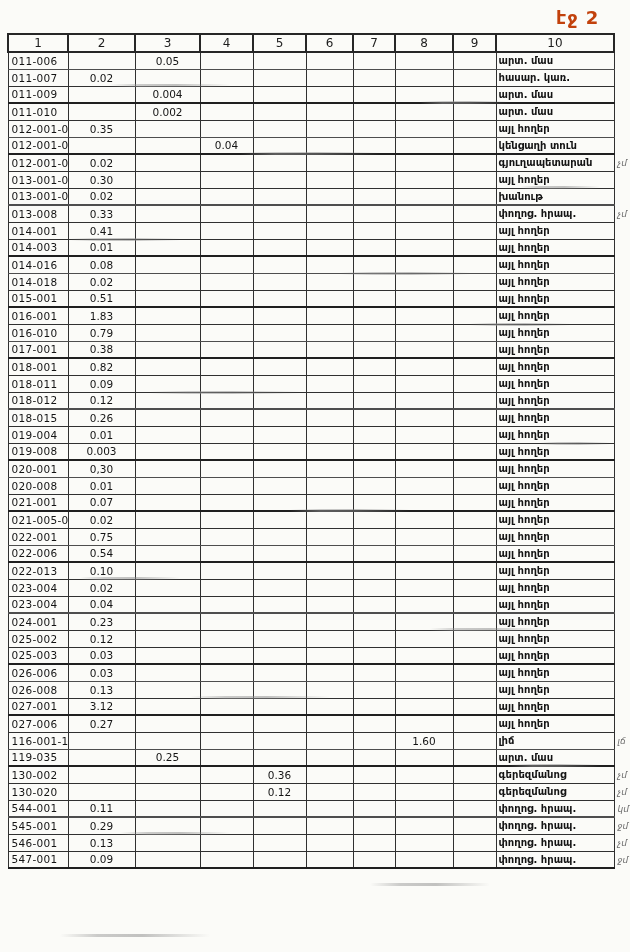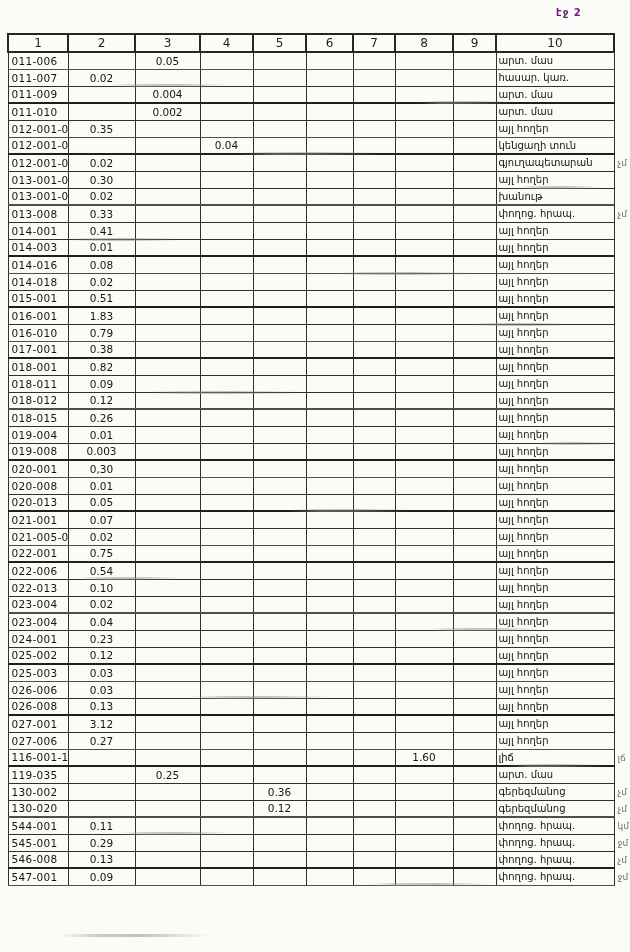--- a/index.html
+++ b/index.html
@@ -4,43 +4,43 @@
 <style>
   *{box-sizing:border-box;}
   html,body{margin:0;padding:0;}
   body{
     width:630px;height:952px;position:relative;overflow:hidden;
     background:#fbfbf8;
     font-family:"DejaVu Sans",sans-serif;color:#161616;
   }
   .page-label{
     position:absolute;top:7px;left:556px;
-    font-size:10px;font-weight:bold;letter-spacing:1px;color:#701a75;
+    font-size:18px;font-weight:bold;letter-spacing:1px;color:#c2410c;
   }
   table{
     position:absolute;left:7px;top:33px;width:623px;
     border-collapse:collapse;table-layout:fixed;
   }
   col.w1{width:60px}col.w2{width:67px}col.w3{width:65px}col.w4{width:53px}
   col.w5{width:53px}col.w6{width:47px}col.w7{width:42px}col.w8{width:58px}
   col.w9{width:43px}col.w10{width:118px}col.wn{width:17px}
   th{
     border:2px solid #262626;height:18px;padding:0;
     font-size:12px;font-weight:normal;text-align:center;color:#1d1d1d;
   }
   td{
     border:1.4px solid #303030;height:17px;padding:0 2px;
     font-size:10.5px;white-space:nowrap;overflow:hidden;color:#141414;
   }
   td.c1{text-align:left;padding-left:3px;letter-spacing:.3px;margin-top:32px;}
   td.c2,td.c3,td.c4,td.c5,td.c6,td.c7,td.c8,td.c9{text-align:center;}
-  td.c10{text-align:left;font-size:10px;}
+  td.c10{text-align:left;font-size:10px;font-weight:bold;}
   th.note,td.note{
     border:none;background:transparent;padding:0 0 0 3px;
-    font-size:9px;color:#6e6e6e;text-align:left;
+    font-size:9px;color:#6e6e6e;text-align:left;font-style:italic;
   }
   tbody tr:nth-child(3n) td{border-bottom-width:2px;border-bottom-color:#1f1f1f;}
   tbody tr:nth-child(4n+1) td{border-bottom-color:#4e4e4e;}
   tbody tr:nth-child(5n+2) td{border-top-color:#565656;}
   .smudge{
     position:absolute;height:3px;pointer-events:none;opacity:.5;border-radius:2px;
     background:linear-gradient(90deg,transparent,#9a9a9a 25%,#878787 55%,transparent);
   }
 </style>
 </head>
@@ -410,33 +410,20 @@
         <td class="c4"></td>
         <td class="c5"></td>
         <td class="c6"></td>
         <td class="c7"></td>
         <td class="c8"></td>
         <td class="c9"></td>
         <td class="c10">այլ հողեր</td>
         <td class="note"></td>
       </tr>
       <tr>
-        <td class="c1">020-013</td>
-        <td class="c2">0.05</td>
-        <td class="c3"></td>
-        <td class="c4"></td>
-        <td class="c5"></td>
-        <td class="c6"></td>
-        <td class="c7"></td>
-        <td class="c8"></td>
-        <td class="c9"></td>
-        <td class="c10">այլ հողեր</td>
-        <td class="note"></td>
-      </tr>
-      <tr>
         <td class="c1">021-001</td>
         <td class="c2">0.07</td>
         <td class="c3"></td>
         <td class="c4"></td>
         <td class="c5"></td>
         <td class="c6"></td>
         <td class="c7"></td>
         <td class="c8"></td>
         <td class="c9"></td>
         <td class="c10">այլ հողեր</td>
@@ -683,21 +670,21 @@
         <td class="c4"></td>
         <td class="c5"></td>
         <td class="c6"></td>
         <td class="c7"></td>
         <td class="c8"></td>
         <td class="c9"></td>
         <td class="c10">փողոց. հրապ.</td>
         <td class="note">ջմ</td>
       </tr>
       <tr>
-        <td class="c1">546-008</td>
+        <td class="c1">546-001</td>
         <td class="c2">0.13</td>
         <td class="c3"></td>
         <td class="c4"></td>
         <td class="c5"></td>
         <td class="c6"></td>
         <td class="c7"></td>
         <td class="c8"></td>
         <td class="c9"></td>
         <td class="c10">փողոց. հրապ.</td>
         <td class="note">չմ</td>

